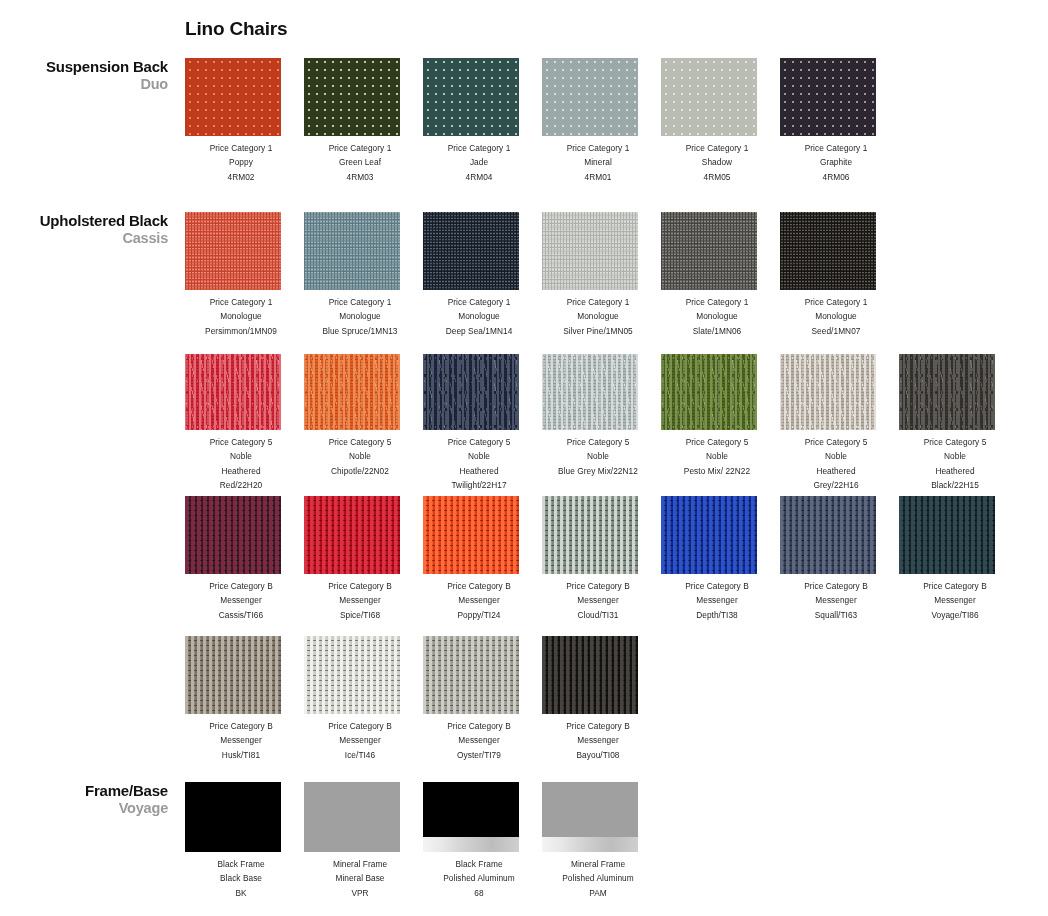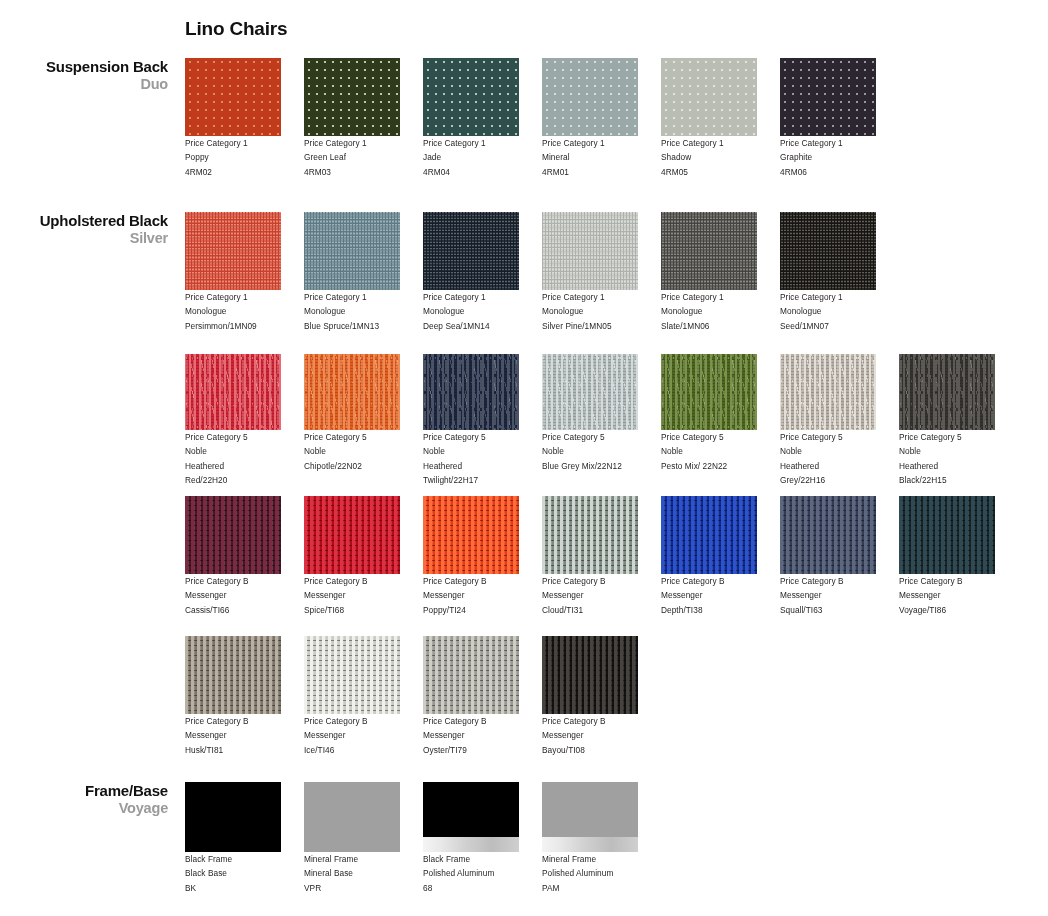--- a/index.html
+++ b/index.html
@@ -58,25 +58,27 @@
   .swatch {
     width:96px; height:78px;
     position:relative;
     overflow:hidden;
     background-repeat:repeat;
   }
   .swatch.noble { height:76px; }
   .swatch.finish { width:96px; height:70px; }
 
   .caption {
+    margin-top:5px;
     font-size:8.3px;
     line-height:1.72;
     color:#231f20;
     letter-spacing:0.05px;
     white-space:pre-line;
+    text-align:center;
   }
 
   
   .finish-split { position:absolute; left:0; right:0; }
 </style>
 </head>
 <body>
 
 <div class="sheet">
 
@@ -123,21 +125,21 @@
             <div class="swatch" style="background-color: rgb(207, 200, 210); background-image: repeating-linear-gradient(90deg, rgb(43, 38, 48) 0px, rgb(43, 38, 48) 4px, transparent 4px, transparent 6px), repeating-linear-gradient(0deg, rgb(43, 38, 48) 0px, rgb(43, 38, 48) 3px, transparent 3px, transparent 5px), repeating-linear-gradient(90deg, rgb(159, 149, 163) 0px, rgb(159, 149, 163) 2px, transparent 2px, transparent 8px), repeating-linear-gradient(0deg, rgb(159, 149, 163) 0px, rgb(159, 149, 163) 2px, transparent 2px, transparent 10px); background-size: 8px 8px, 8px 8px, 8px 8px, 8px 8px; background-position: 0px 0px, 0px 0px, 4px 4px, 4px 4px;"></div>
             <div class="caption">Price Category 1
 Graphite
 4RM06</div>
           </div>
         </div>
       </div>
       <div class="section" style="top: 212px;">
         <div class="section-label">
           <span class="title">Upholstered Black</span>
-          <span class="sub">Silver</span>
+          <span class="sub">Cassis</span>
         </div>
         <div class="row" style="top: 0px;">
           <div class="cell" style="left: 0px;">
             <div class="swatch" style="background-color: rgb(224, 96, 74); background-image: repeating-linear-gradient(90deg, rgb(196, 67, 47) 0px, rgb(196, 67, 47) 1px, transparent 1px, transparent 3px), repeating-linear-gradient(0deg, rgba(255, 255, 255, 0.26) 0px, rgba(255, 255, 255, 0.26) 1px, transparent 1px, transparent 3px), repeating-linear-gradient(0deg, rgb(196, 67, 47) 0px, rgb(196, 67, 47) 1px, transparent 1px, transparent 4px); background-size: 3px 3px, 3px 3px, 4px 4px; background-position: 0px 0px, 1px 1px, 0px 0px;"></div>
             <div class="caption">Price Category 1
 Monologue
 Persimmon/1MN09</div>
           </div>
           <div class="cell" style="left: 119px;">
             <div class="swatch" style="background-color: rgb(125, 150, 158); background-image: repeating-linear-gradient(90deg, rgb(93, 123, 133) 0px, rgb(93, 123, 133) 1px, transparent 1px, transparent 3px), repeating-linear-gradient(0deg, rgba(255, 255, 255, 0.26) 0px, rgba(255, 255, 255, 0.26) 1px, transparent 1px, transparent 3px), repeating-linear-gradient(0deg, rgb(93, 123, 133) 0px, rgb(93, 123, 133) 1px, transparent 1px, transparent 4px); background-size: 3px 3px, 3px 3px, 4px 4px; background-position: 0px 0px, 1px 1px, 0px 0px;"></div>

